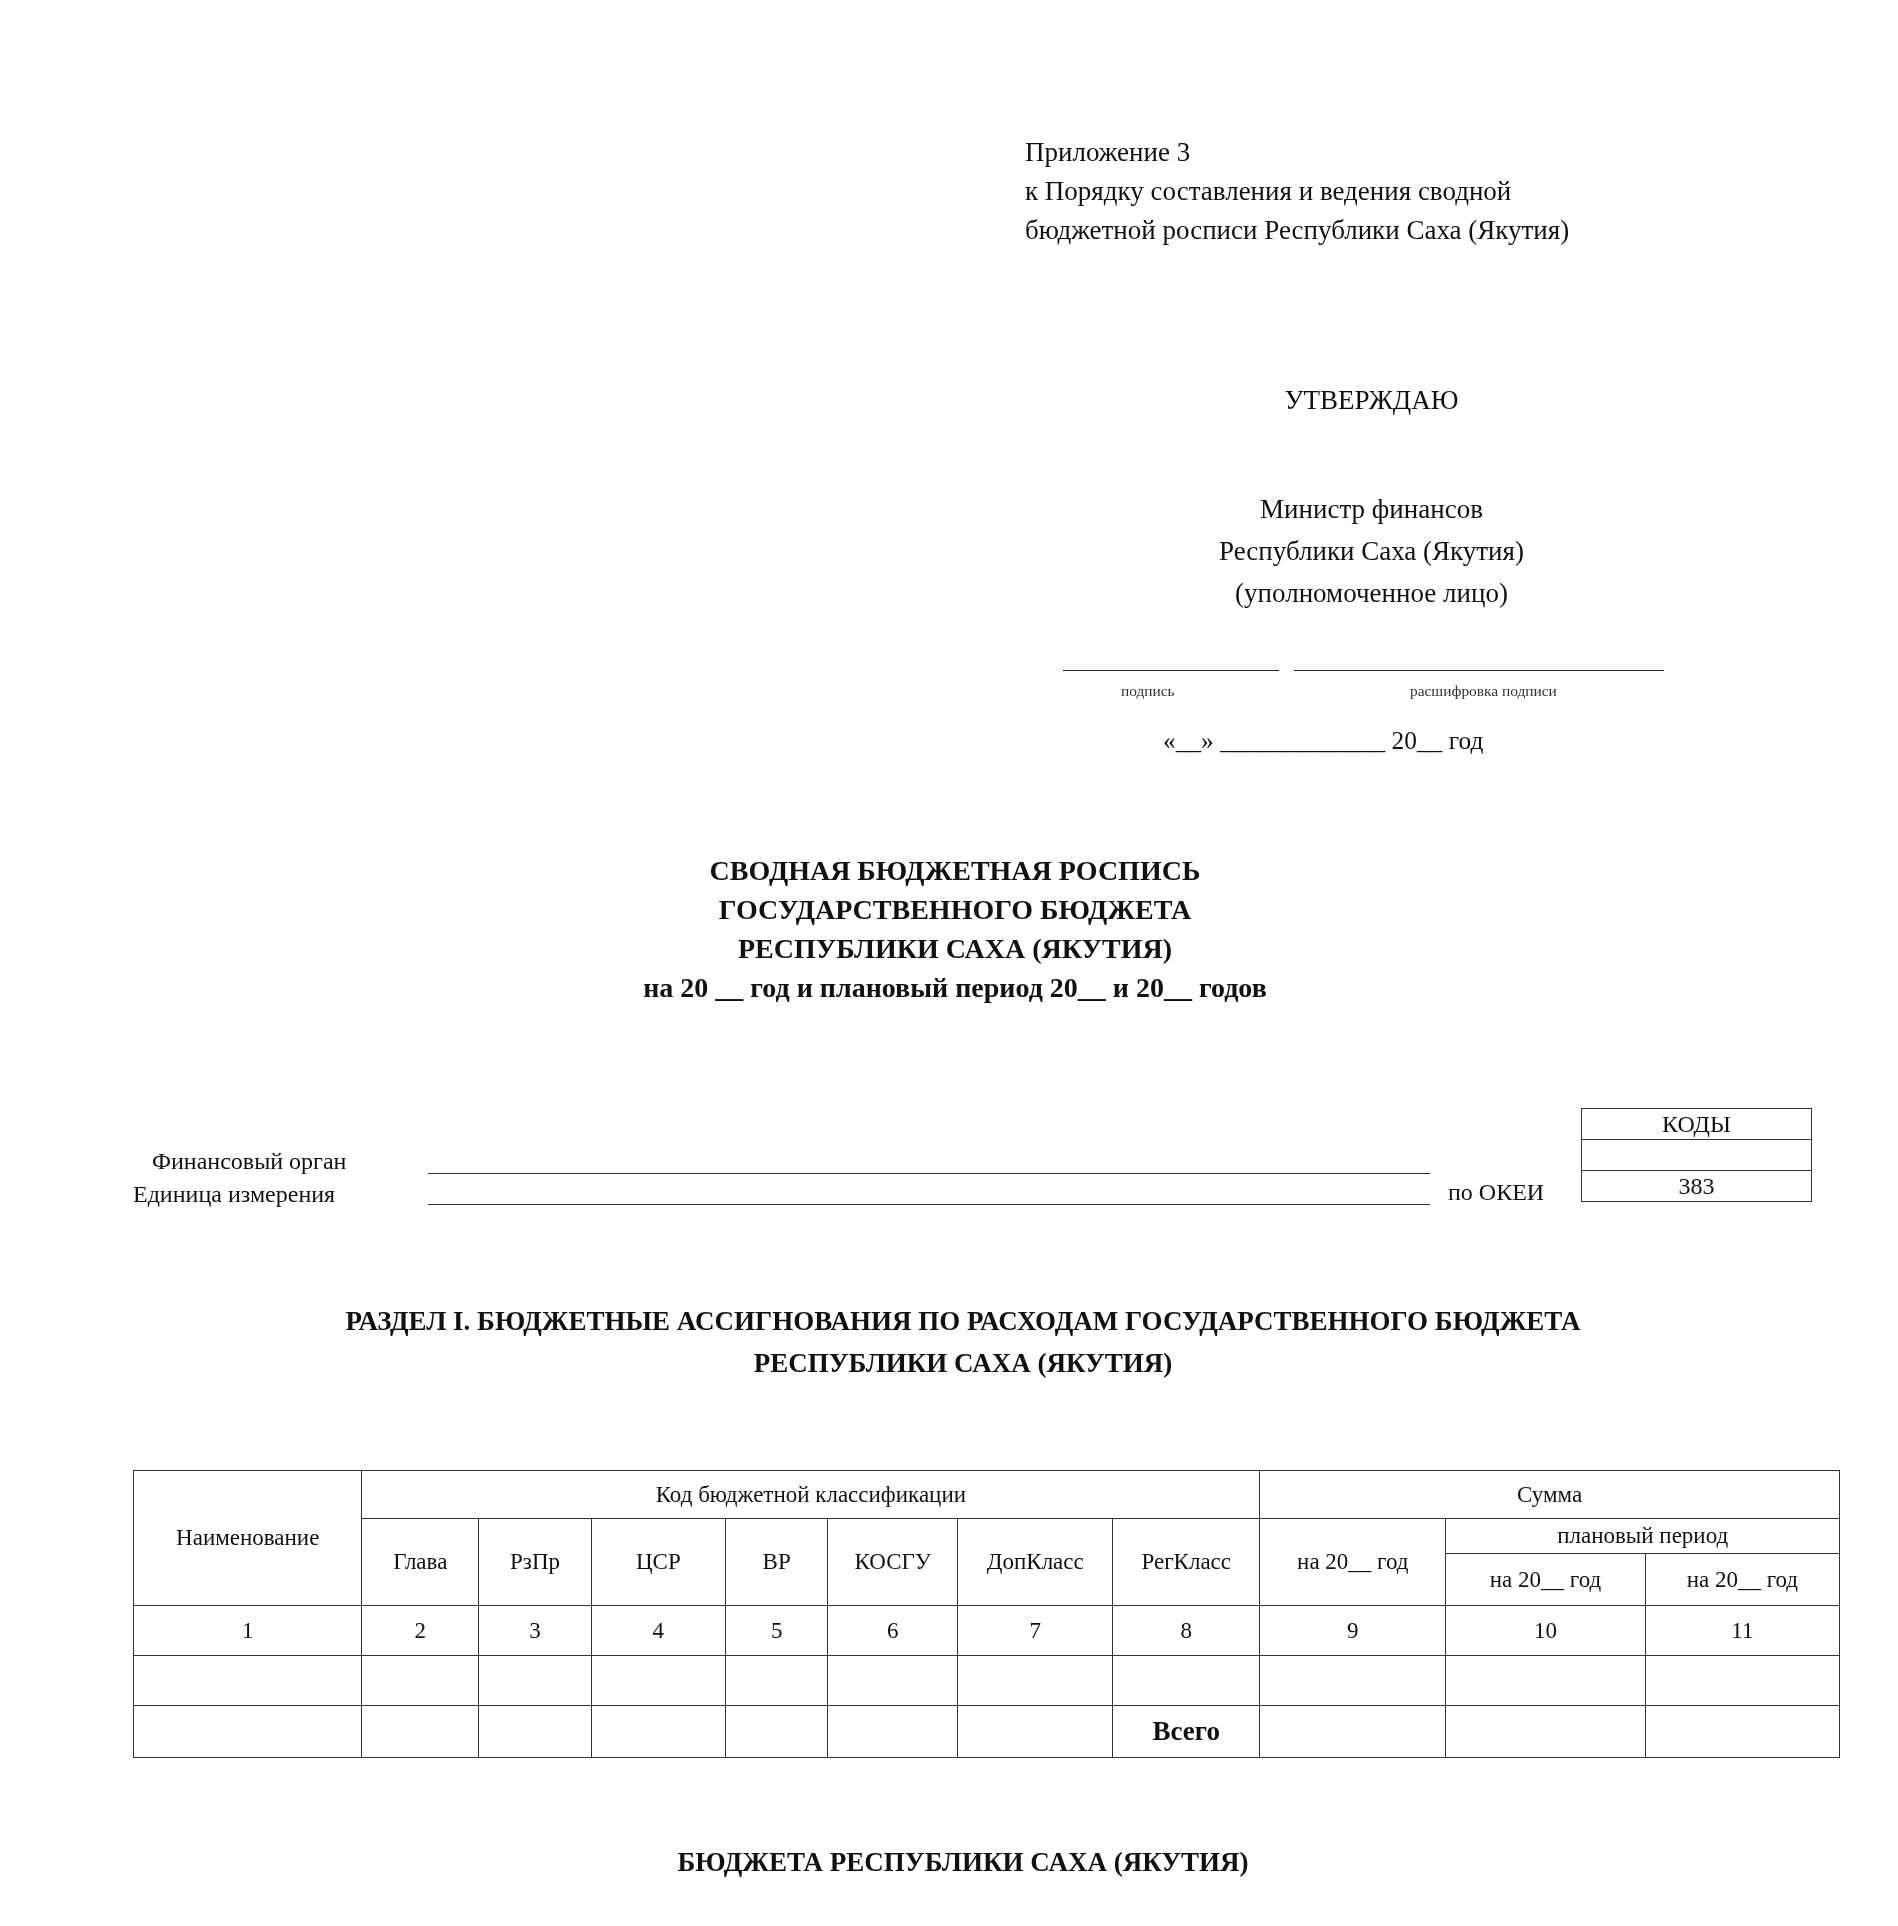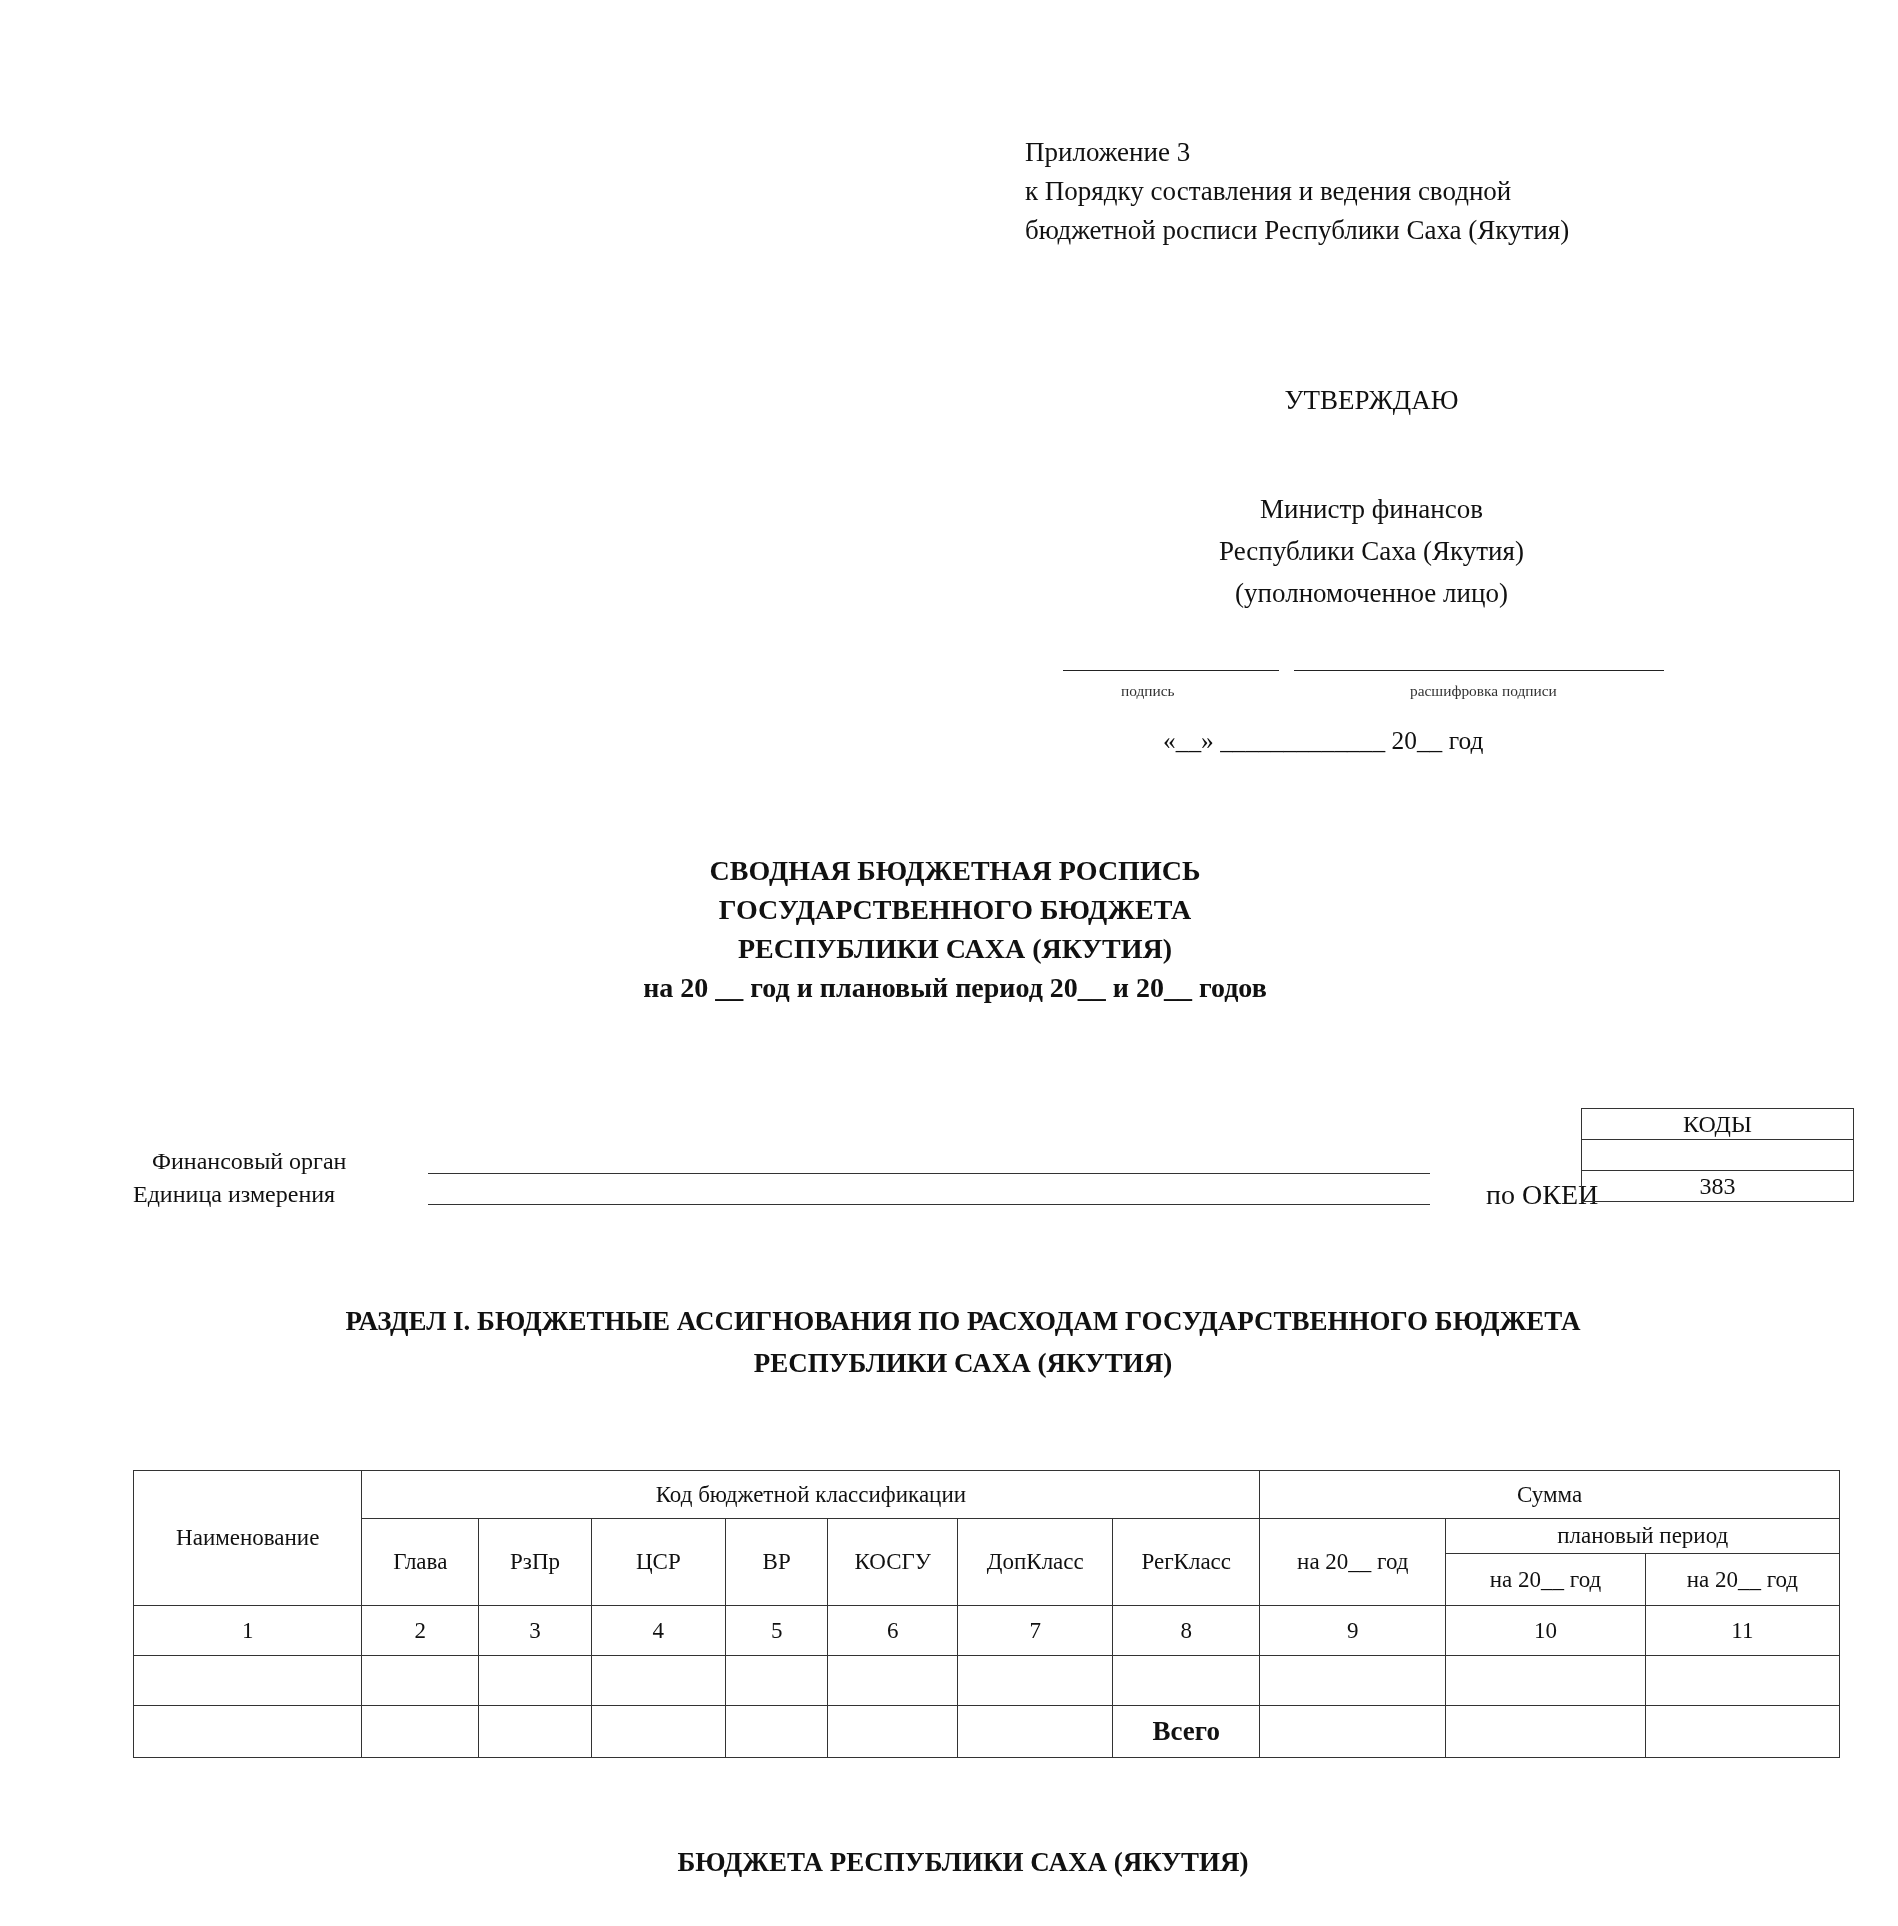--- a/index.html
+++ b/index.html
@@ -14,22 +14,22 @@
   .sig { left:1063px; top:670px; width:609px; }
   .sig .l1 { position:absolute; left:0; top:0; width:216px; border-top:1.2px solid #222; }
   .sig .l2 { position:absolute; left:231px; top:0; width:370px; border-top:1.2px solid #222; }
   .sig .c1 { position:absolute; left:58px; top:11.6px; font-size:15.4px; color:#333; white-space:nowrap; }
   .sig .c2 { position:absolute; left:347px; top:11.6px; font-size:15.4px; color:#333; white-space:nowrap; }
   .date { left:1163px; top:726px; font-size:25.4px; white-space:nowrap; }
   .title { left:462px; top:851px; width:986px; text-align:center; font-weight:bold; font-size:28px; line-height:39px; }
   .title div { white-space:nowrap; }
   .org-label { left:133px; font-size:24px; white-space:nowrap; }
   .uline { border-top:1.5px solid #333; height:0; }
-  .okei-label { left:1448px; top:1179px; font-size:28px; white-space:nowrap;margin-left:38px; }
-  table.codes { position:absolute; left:1581px; top:1108px; width:273px; border-collapse:collapse; font-size:24px; }
+  .okei-label { left:1448px; top:1179px; font-size:24px; white-space:nowrap; }
+  table.codes { position:absolute; left:1581px; top:1108px; width:231px; border-collapse:collapse; font-size:24px; }
   table.codes td { border:1.5px solid #333; height:30px; text-align:center; padding:0; }
   .section-head { left:154px; width:1618px; text-align:center; font-weight:bold; font-size:27px; line-height:42px; }
   .section-head div { white-space:nowrap; }
   table.grid { position:absolute; border-collapse:collapse; font-size:23px; }
   table.grid td, table.grid th { border:1.5px solid #333; text-align:center; font-weight:normal; padding:0 2.3px; vertical-align:middle; }
   table.grid .bold { font-weight:bold; font-size:27px; }
 </style>
 </head>
 <body>
 

